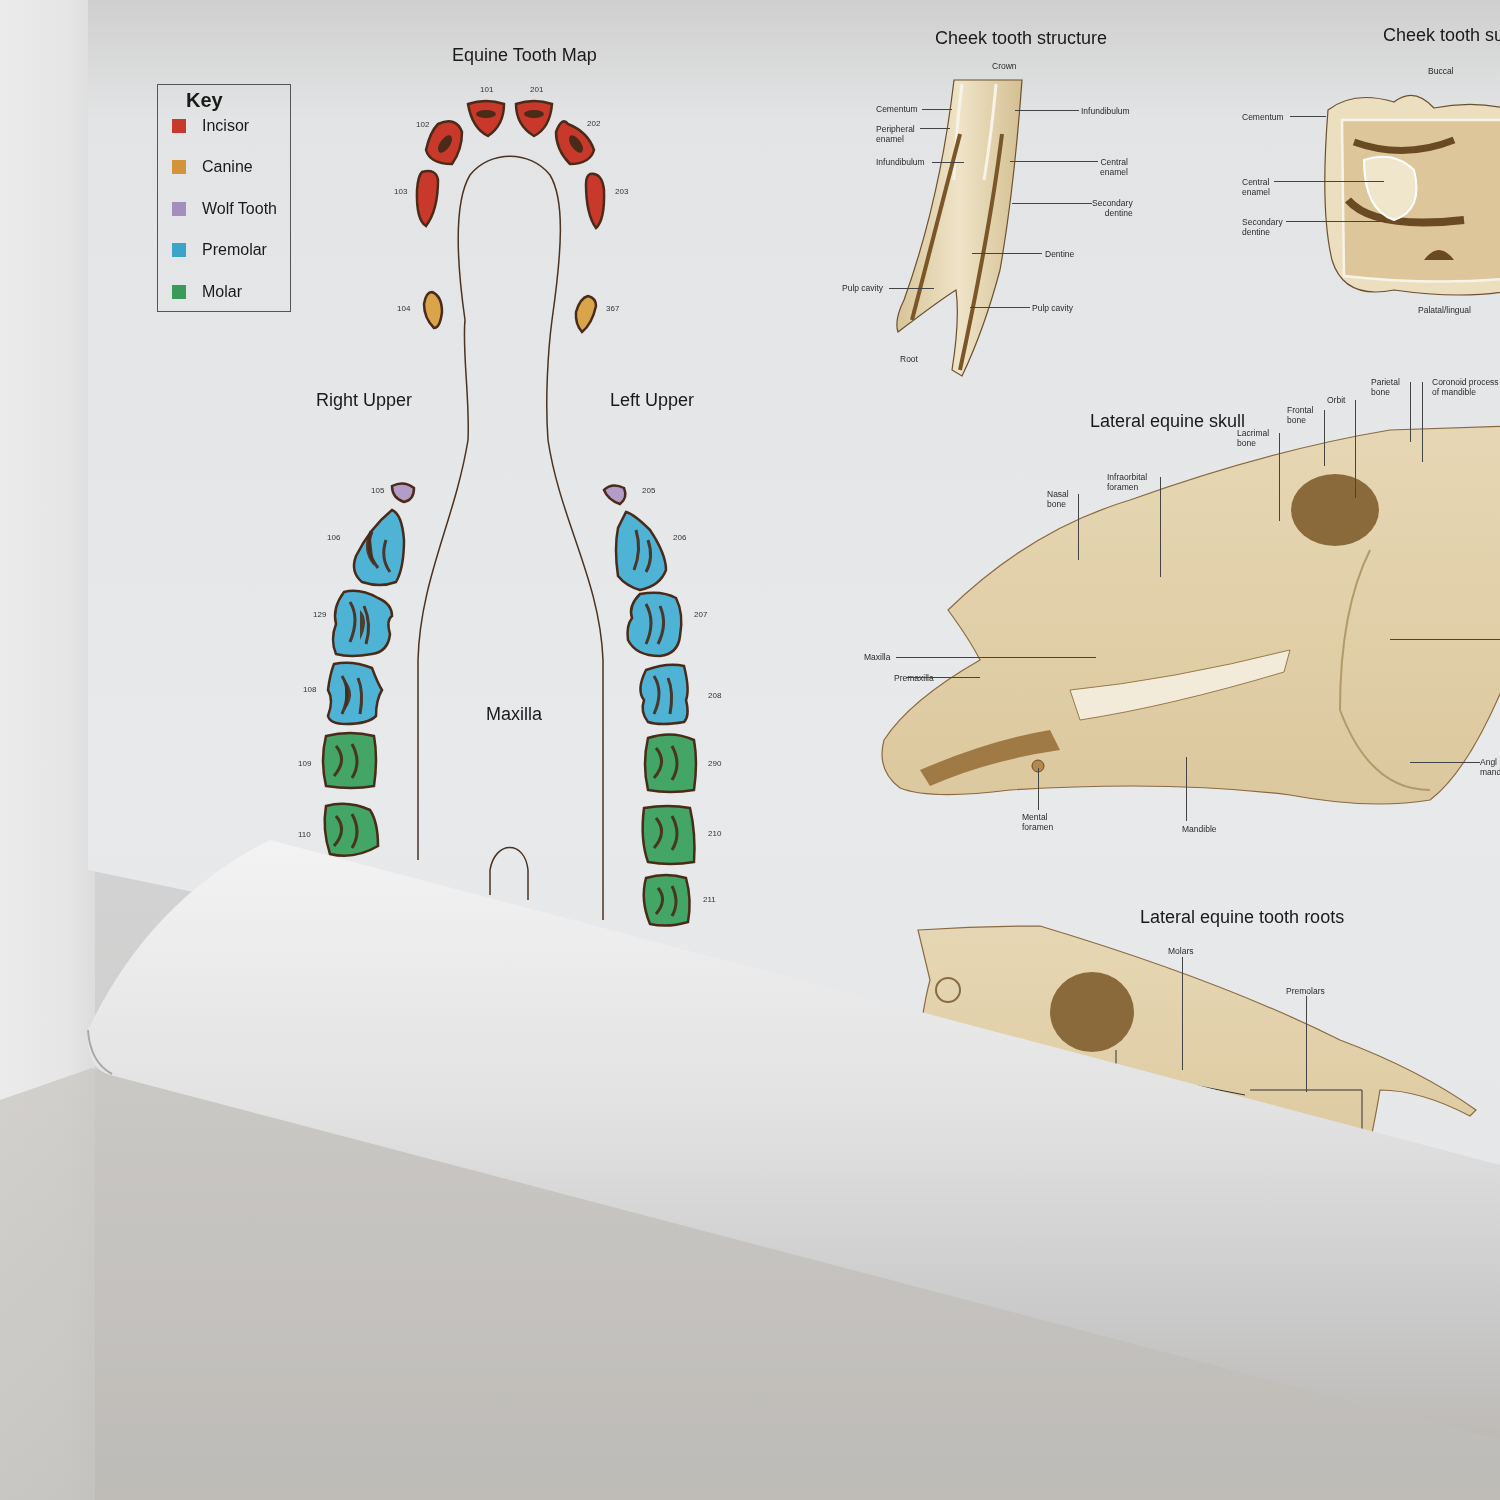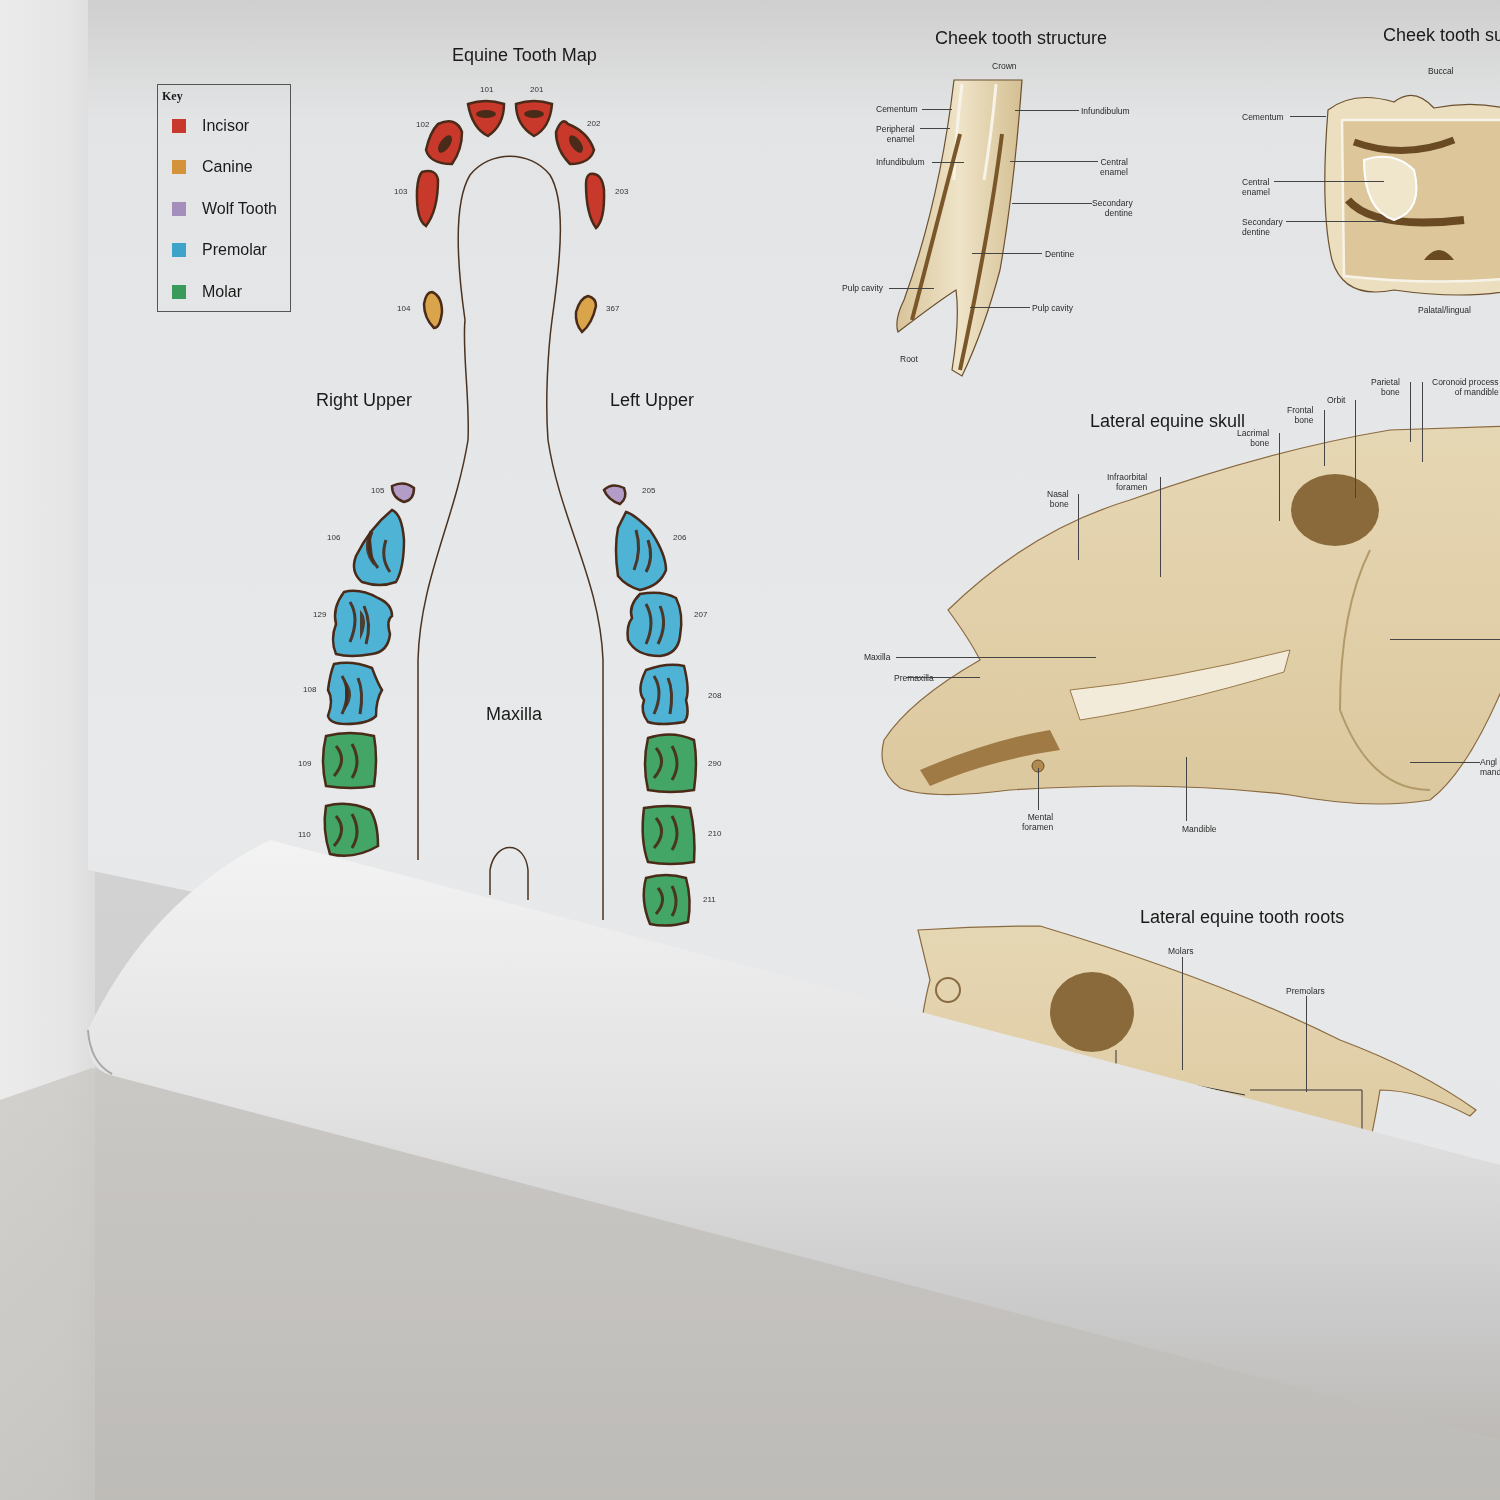--- a/index.html
+++ b/index.html
@@ -14,28 +14,28 @@
   }
   .poster {
     position:absolute; left:88px; top:0; width:1412px; height:1500px;
     background: linear-gradient(180deg,#cfcfcf 0%,#e3e4e5 8%,#e8e9ea 50%,#e5e6e7 100%);
     clip-path: polygon(0 0, 100% 0, 100% 1165px, 0 870px);
     overflow:hidden;
   }
   .abs { position:absolute; }
   .title { font-weight:normal; color:#1a1a1a; font-size:18px; white-space:nowrap; }
   .lbl { font-size:8.5px; color:#2a2a2a; white-space:nowrap; line-height:10px; }
-  .lbl.c { text-align:right; }
+  .lbl.c { text-align:left; }
   .lbl.r { text-align:right; }
   .num { font-size:8px; color:#333; }
   .key-box {
     position:absolute; left:157px; top:84px; width:134px; height:228px;
     border:1.5px solid #555; box-sizing:border-box;
   }
-  .key-title { position:absolute; left:4px; top:4px; font-size:12px; font-weight:bold; color:#1a1a1a;font-family:Liberation Serif, serif; }
+  .key-title { position:absolute; left:28px; top:4px; font-size:20px; font-weight:bold; color:#1a1a1a; }
   .key-item { position:absolute; left:14px; height:20px; display:flex; align-items:center;justify-content:space-between; }
   .key-swatch { width:14px; height:14px; margin-right:16px; }
   .key-label { font-size:16px; color:#1a1a1a; }
   .leader { position:absolute; background:#444; height:1px; }
   .vleader { position:absolute; background:#444; width:1px; }
   svg { position:absolute; overflow:visible; }
   .curl {
     position:absolute; left:0; top:0; width:1500px; height:1500px; pointer-events:none;
   }
 </style>

